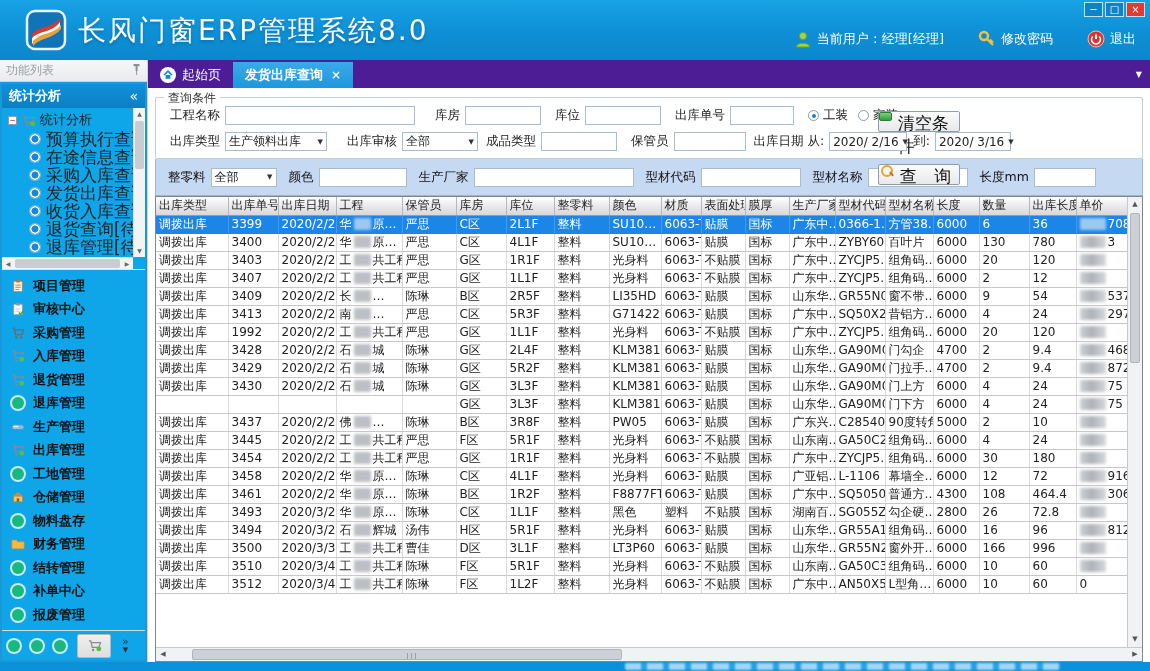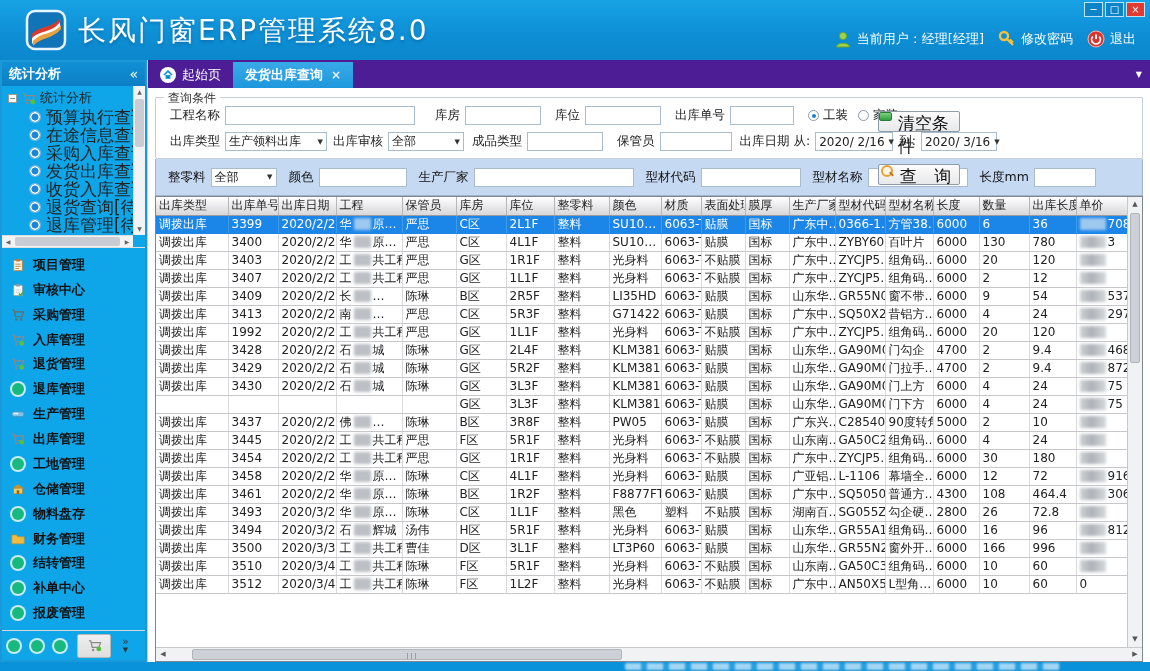--- a/index.html
+++ b/index.html
@@ -6,21 +6,21 @@
   html,body{width:1150px;height:671px;overflow:hidden;background:#fff;}
   .app{position:relative;width:1150px;height:671px;background:#fff;}
 
   
   .titlebar{position:relative;height:60px;background:linear-gradient(180deg,#17a3e5,#0e8fd5 55%,#0b87cd);}
   .logo{position:absolute;left:24px;top:8px;width:44px;height:44px;}
   .app-title{position:absolute;left:78px;top:12px;font-size:28px;font-weight:normal;color:#fff;letter-spacing:2px;text-shadow:0 2px 3px rgba(0,60,110,.35);}
   .win-controls{position:absolute;top:2px;right:5px;display:flex;gap:2px;}
   .win-btn{width:19px;height:15px;border:1px solid #bfe2f5;background:#0d84c8;color:#fff;font-size:10px;line-height:13px;text-align:center;cursor:default;}
   .win-btn.close{background:#e03a33;}
-  .user-area{position:absolute;right:14px;top:30px;display:flex;align-items:center;gap:0;color:#fff;font-size:13px;}
+  .user-area{position:absolute;right:14px;top:30px;display:flex;align-items:center;gap:20px;color:#fff;font-size:13px;}
   .user-area .grp{display:flex;align-items:center;gap:5px;margin-left:14px;}
   .uicon{width:18px;height:18px;display:inline-block;}
 
   
   .main-row{display:flex;height:602px;}
   .sidebar{width:147px;background:#fff;display:flex;flex-direction:column;}
   .func-header{height:22px;background:linear-gradient(#f6f7f8,#e9ebee);border-bottom:1px solid #d0d4d8;color:#9aa0a6;font-size:12px;display:flex;align-items:center;justify-content:space-between;padding:0 6px;}
   .side-panel{flex:1;border:2px solid #1a98d8;display:flex;flex-direction:column;overflow:hidden;background:#0ea5e9;}
   .stat-header{height:24px;background:linear-gradient(#1190d6,#0c7fc4);color:#fff;font-size:13px;font-weight:bold;display:flex;align-items:center;justify-content:space-between;padding:0 7px;}
   .stat-header .collapse{font-weight:normal;font-size:14px;}
@@ -154,20 +154,28 @@
               <path d="M5.8 6.5 A4.4 4.4 0 1 0 12.2 6.5" fill="none" stroke="#fff" stroke-width="1.8"></path>
             </svg></span>
         <span>退出</span>
       </span>
     </span>
   </div>
 
   <div class="main-row">
 
     <aside class="sidebar">
+      <div class="func-header">
+        <span>功能列表</span>
+        <span><svg width="9" height="11" viewBox="0 0 9 11">
+              <rect x="3.6" y="1" width="2" height="6" fill="#8a9096"></rect>
+              <rect x="1.5" y="0" width="6" height="2.2" fill="#8a9096"></rect>
+              <rect x="4.2" y="7" width="0.9" height="4" fill="#8a9096"></rect>
+            </svg></span>
+      </div>
       <div class="side-panel">
         <div class="stat-header">
           <span>统计分析</span>
           <span class="collapse">«</span>
         </div>
         <div class="tree-wrap">
           <div class="tree">
             <div class="tree-root">
               <span class="expander">−</span>
               <span class="mi">
@@ -414,21 +422,21 @@
                 <span class="greenrect"></span>
                 <span>清空条件</span>
               </span>
           </div>
           <div class="qrow r2">
             <span class="ql">出库类型</span>
             <span class="combo" style="width:102px">
                 <span>生产领料出库</span>
                 <span class="car">▼</span>
               </span>
-            <span class="ql" style="margin-left:6px">出库审核</span>
+            <span class="ql" style="margin-left:20px">出库审核</span>
             <span class="combo" style="width:76px">
                 <span>全部</span>
                 <span class="car">▼</span>
               </span>
             <span class="ql" style="margin-left:8px">成品类型</span>
             <input class="tin" style="width: 76px;" value="">
             <span class="ql">保管员</span>
             <input class="tin" style="width: 72px;" value="">
             <span class="ql" style="margin-left:8px">出库日期 从:</span>
             <span class="datebox" style="width:78px">

